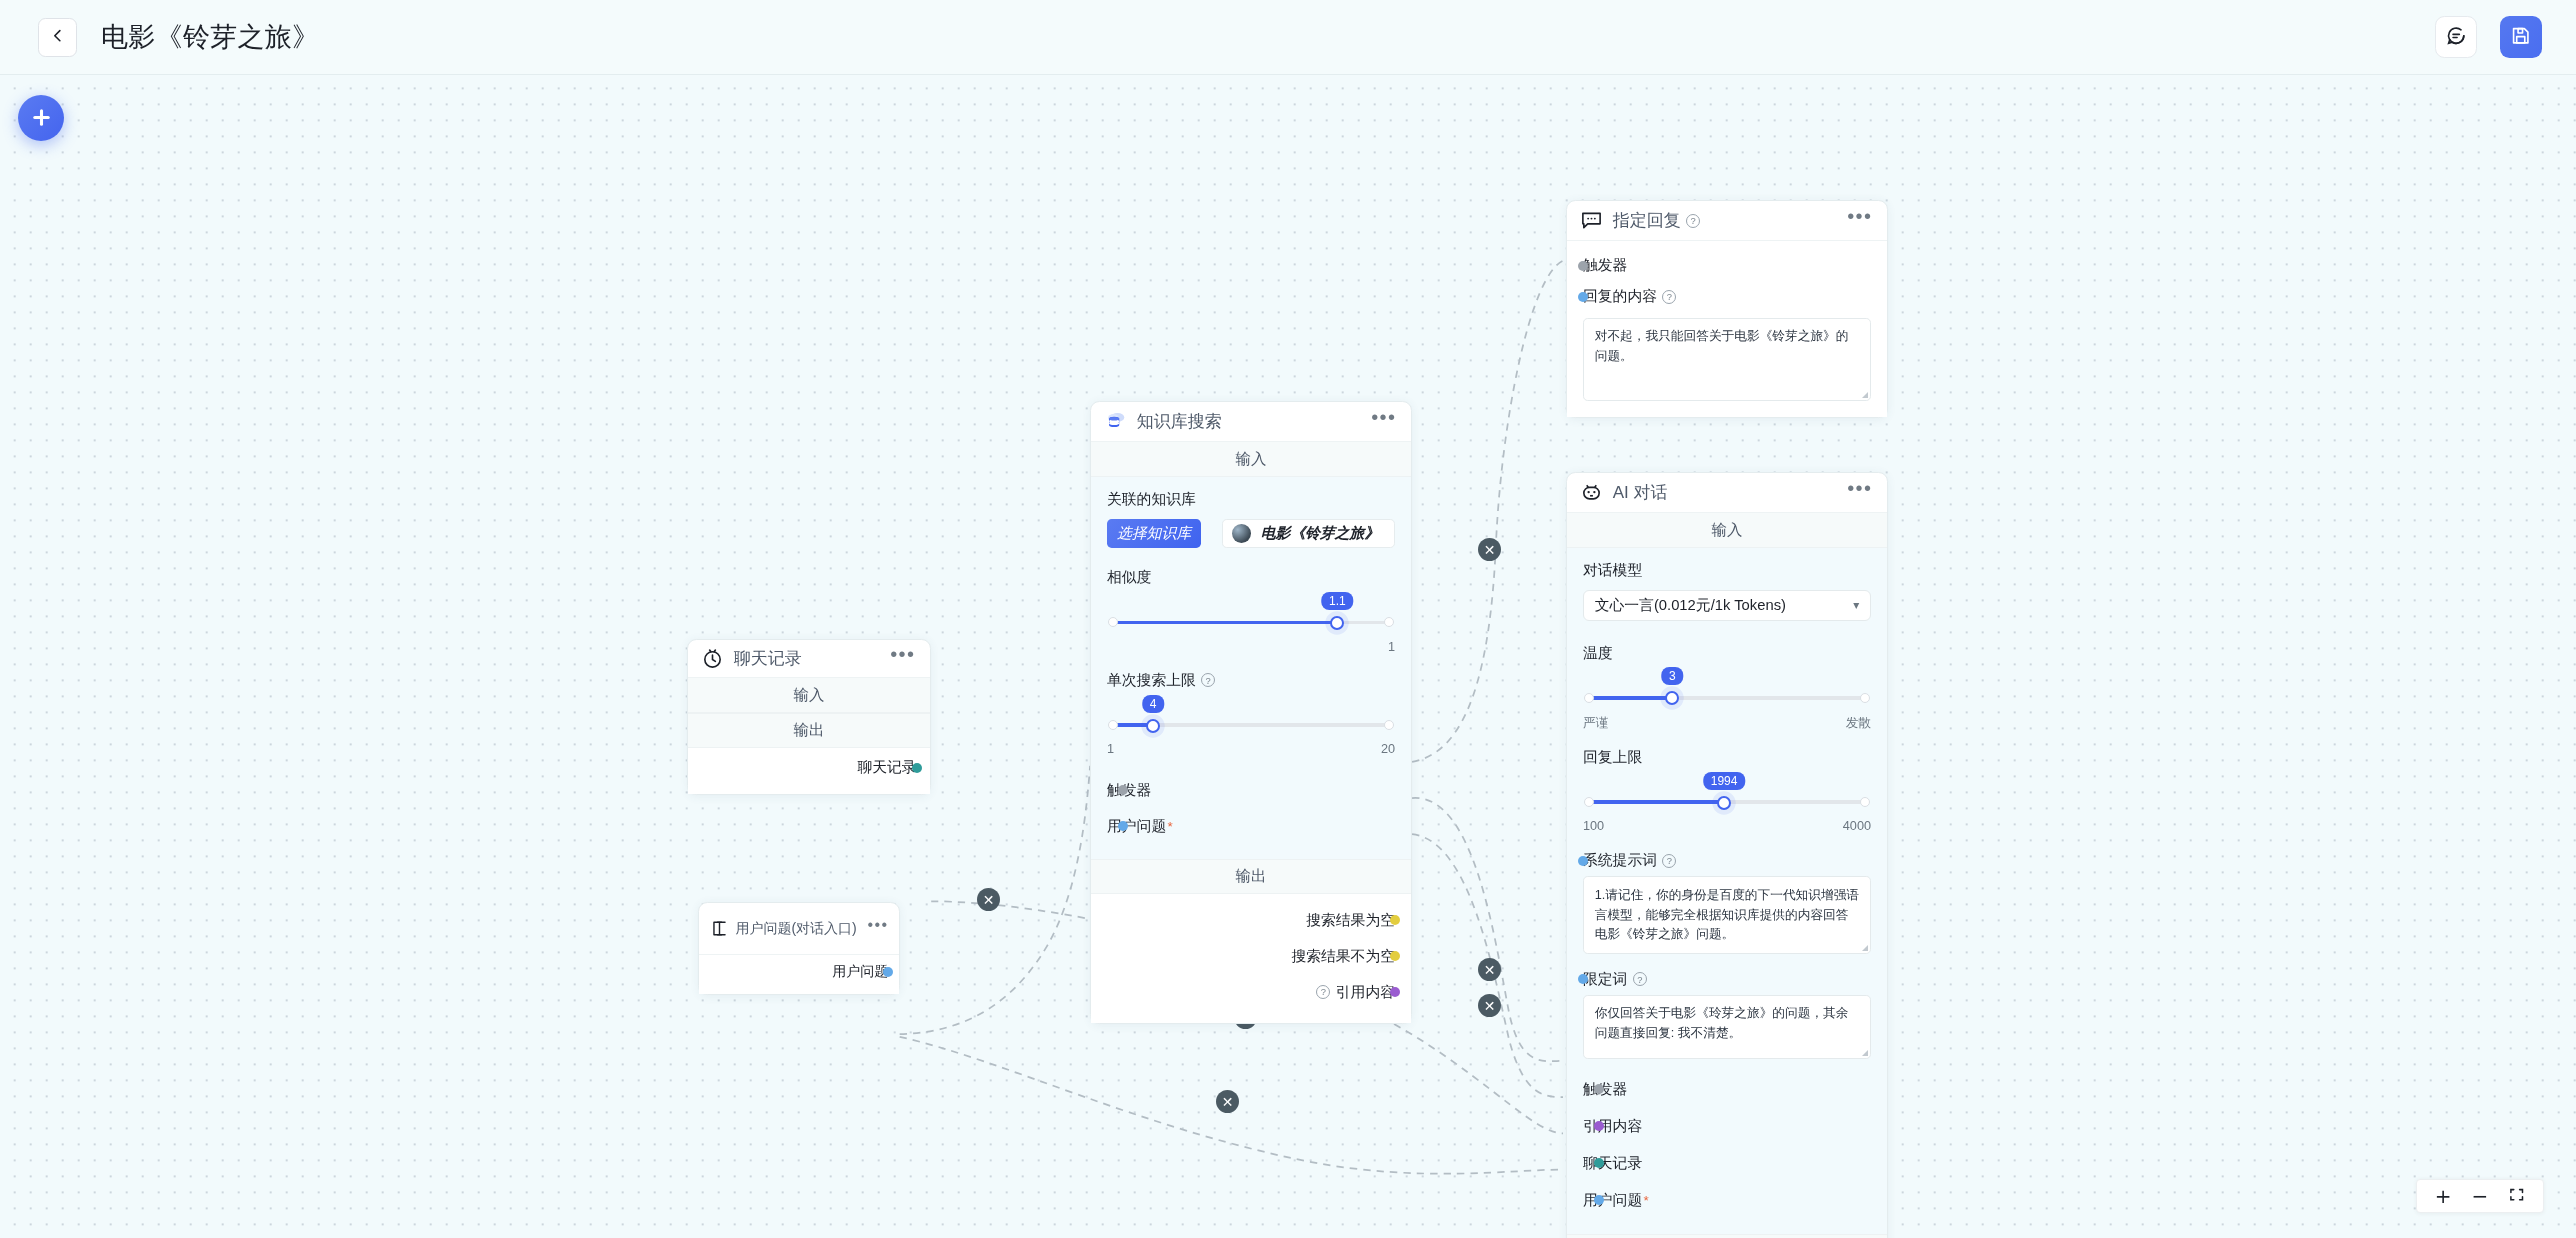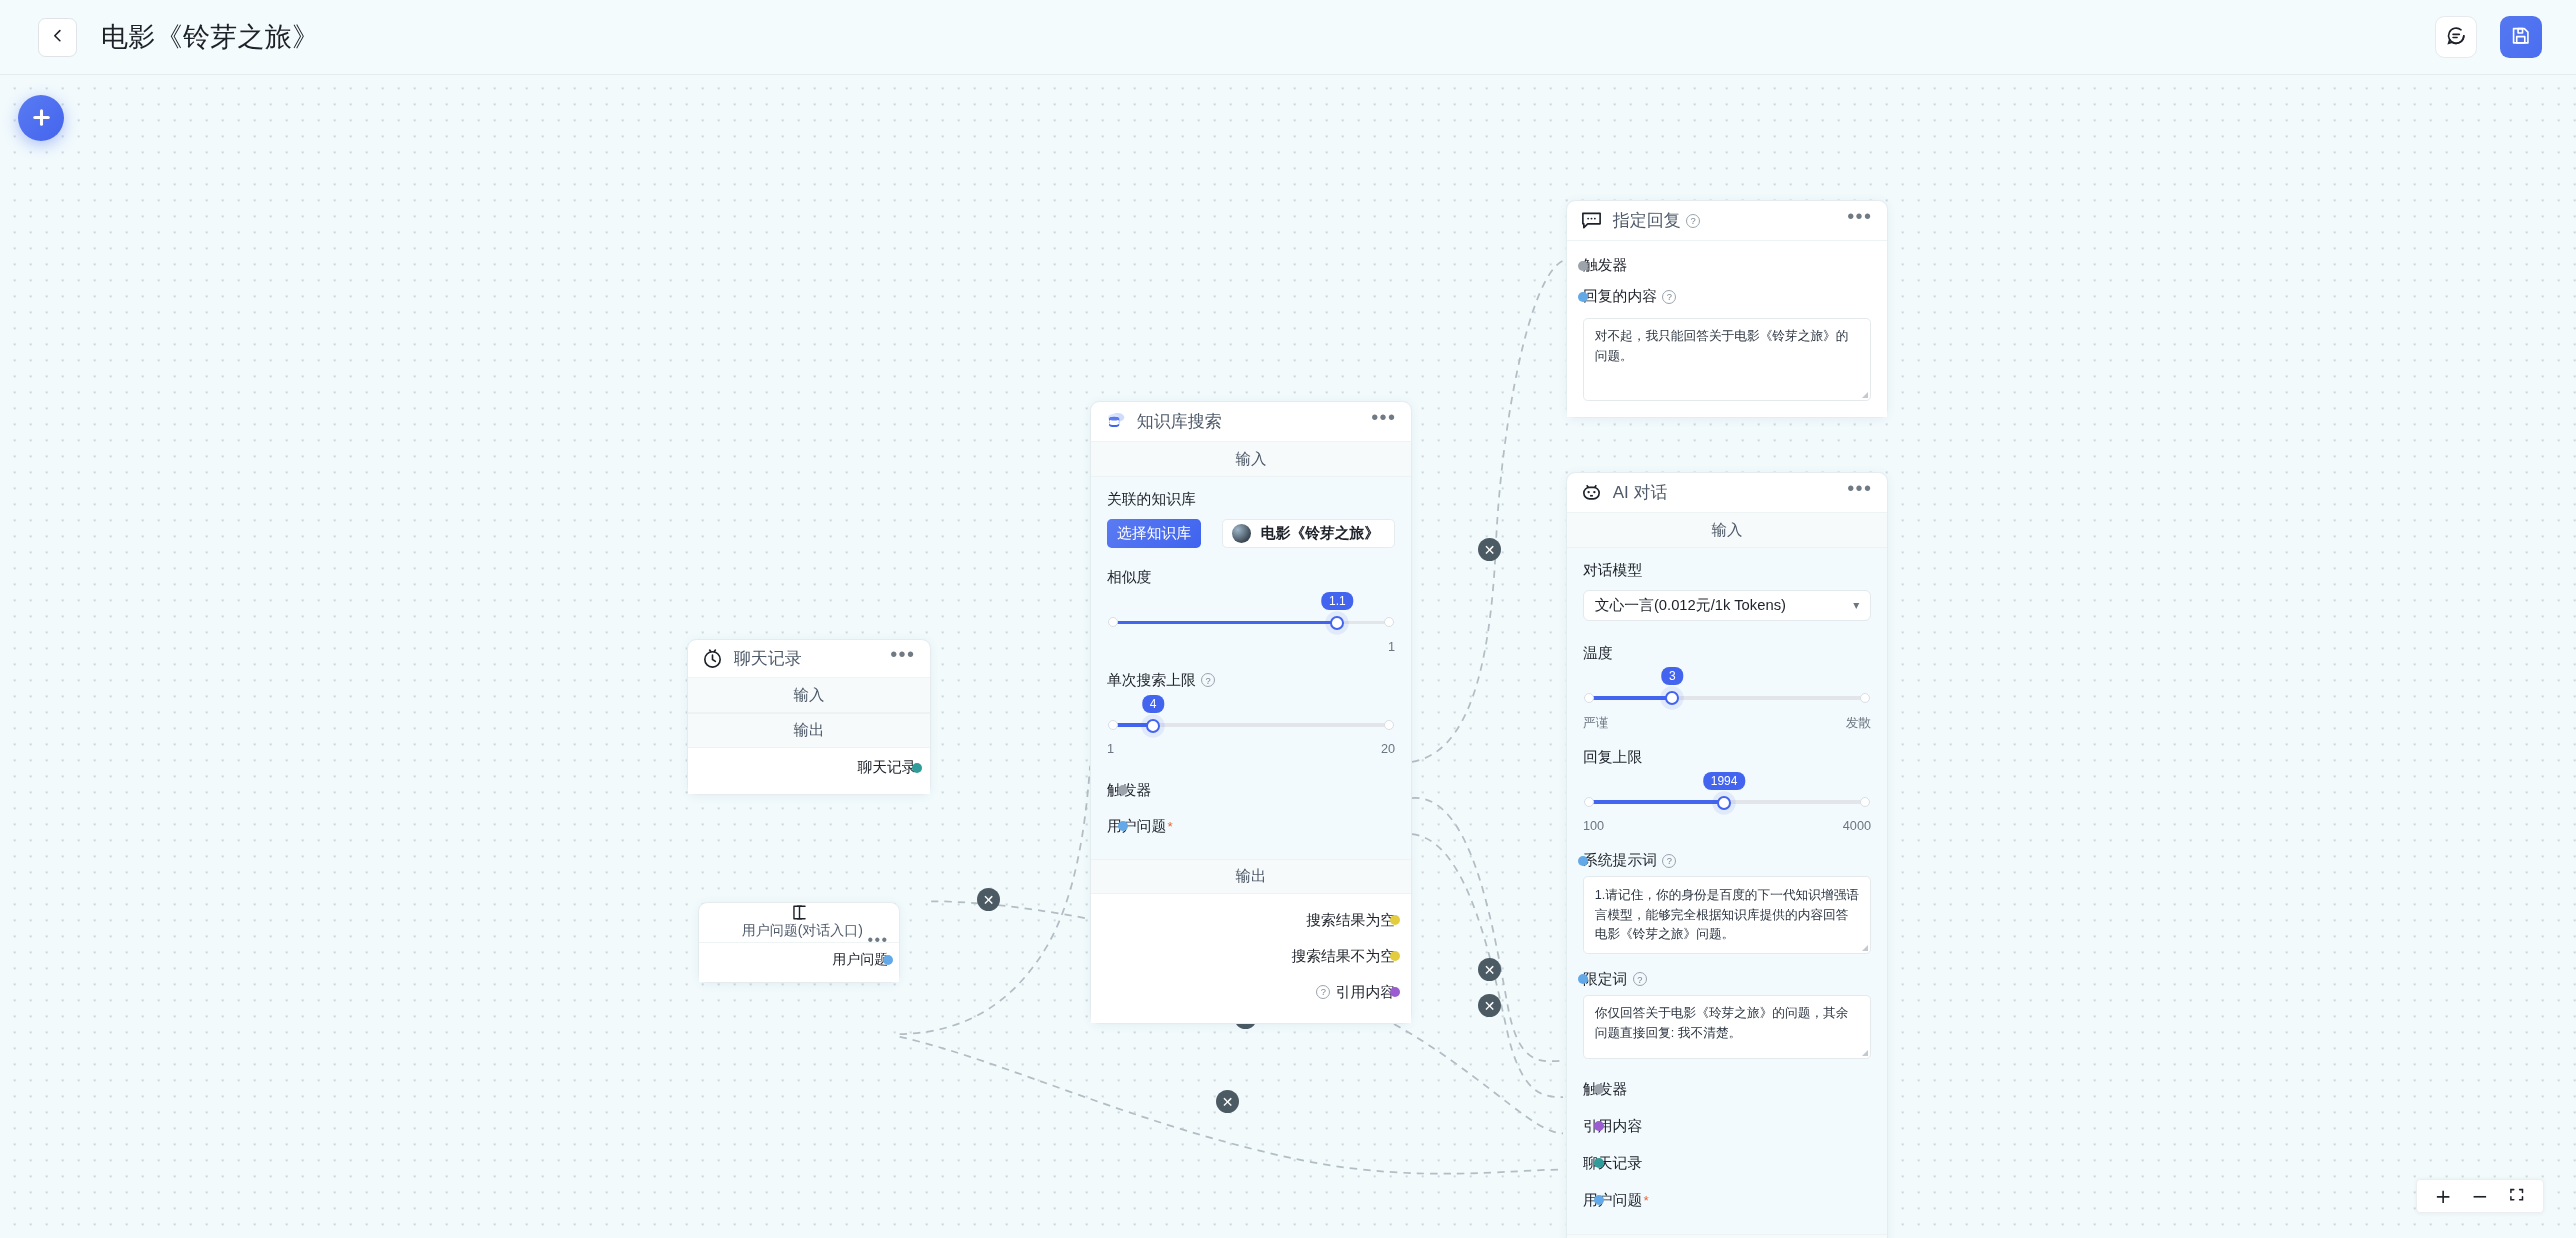--- a/index.html
+++ b/index.html
@@ -112,21 +112,21 @@
     background: #f6fafa; border-bottom: 0.7px solid #edf2f3;
     font-size: 15.4px; color: #4e5969;
   }
   .band.out { border-top: 0.7px solid #edf2f3; }
   .body { padding: 13.4px 16px 14.8px 16px; background: #f2fafd; }
   .body.plain { background: #ffffff; }
 
   .field-label { font-size: 14.8px; color: #1d2129; margin-bottom: 9.4px; display: flex; align-items: center; }
 
   
-  .kb-row { display: flex; align-items: center; gap: 21px; }
+  .kb-row { display: flex; align-items: center; gap: 21px; font-style: italic; }
   .kb-btn {
     width: 156px; height: 29.5px; border-radius: 4.7px;
     background: linear-gradient(135deg,#5a7bf2,#3f63ef);
     color: #fff; font-size: 14.8px;
     display: flex; align-items: center; justify-content: center; cursor: pointer;
   }
   .kb-chip {
     height: 29.5px; border: 0.7px solid #e6ecee; border-radius: 4.7px; background: #fff;
     display: flex; align-items: center; gap: 9.4px; padding: 0 14.8px 0 9.4px; cursor: pointer;
   }
@@ -499,21 +499,21 @@
     <div class="band out">输出</div>
     <div class="body plain" style="padding:4px 13.4px 10.7px 13.4px;">
       <div class="port-row out-row">
         <span>聊天记录</span>
         <span class="dot right" style="background:#2f9c9a;"></span>
       </div>
     </div>
   </div>
 
   <div class="node" style="left:698px; top:827px; width:202px;">
-    <div class="node-head" style="height:40px; padding:0 10.7px;flex-direction:column;">
+    <div class="node-head" style="height:52px; padding:0 10.7px;">
       <span class="node-ico" style="width:19px;height:19px;flex:0 0 19px;">
         <svg viewBox="0 0 24 24" fill="none" stroke="#1d2129" stroke-width="1.8" stroke-linecap="round">
             <path d="M5 4h14M5 4v16M5 20h14"></path>
             <path d="M12 4v16M9.5 4h5M9.5 20h5"></path>
           </svg>
       </span>
       <span class="node-title" style="font-size:14px; margin-left:6.7px;">用户问题(对话入口)</span>
       <span class="node-dots" style="font-size:16px; padding-bottom:6.7px;">•••</span>
     </div>
     <div class="body plain" style="padding:2.7px 10.7px 8px 10.7px;">

